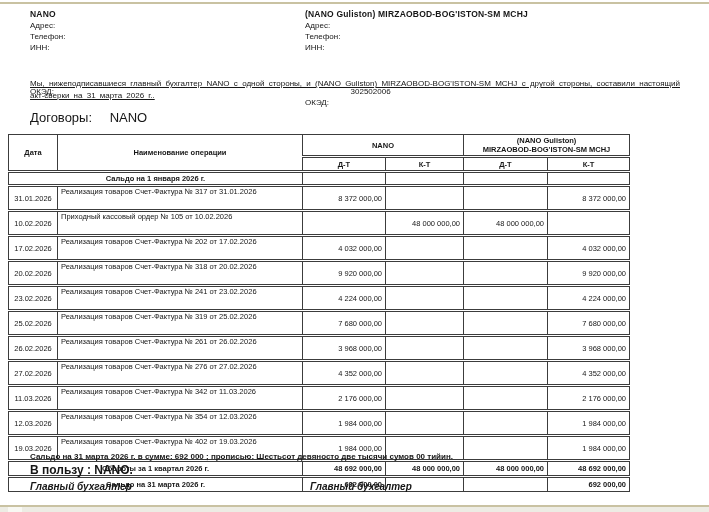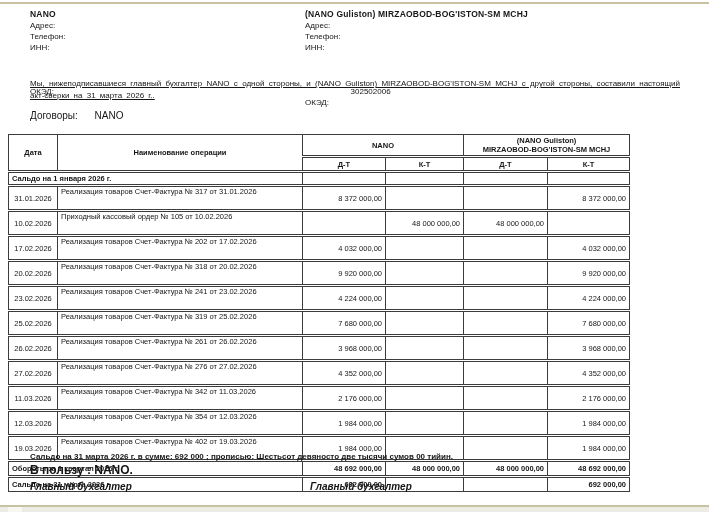--- a/index.html
+++ b/index.html
@@ -16,39 +16,39 @@
 
   .party{position:absolute;top:9px;font-size:8px;line-height:11px;}
   .party-left{left:30px;}
   .party-right{left:305px;}
   .party .name{font-weight:bold;font-size:8.5px;letter-spacing:.2px;}
   .party .line{display:flex;text-align:right;}
   .party .val{margin-left:26px;margin-top:44px;}
 
   .intro{position:absolute;left:30px;top:78px;width:650px;font-size:8px;line-height:11.5px;
          text-align:justify;-moz-text-align-last:left;text-align-last:left;word-spacing:2px;text-decoration:underline;}
-  .contracts{position:absolute;left:30px;top:110px;font-size:10px;}
+  .contracts{position:absolute;left:30px;top:110px;font-size:13px;}
   .contracts .val{margin-left:14px;}
 
   table{
     position:absolute;left:8px;top:133px;width:622px;
     border-collapse:separate;border-spacing:0 1px;table-layout:fixed;
     font-size:7.5px;color:#161616;
   }
   th,td{
     border:1px solid #3c3c3c;border-right:none;
     padding:0 3px;overflow:hidden;white-space:nowrap;
     font-weight:normal;
   }
   th.last,td.last{border-right:1px solid #3c3c3c;}
   thead th{font-weight:bold;text-align:center;vertical-align:middle;}
   .h-group{height:20px;line-height:9px;}
   .pre{white-space:pre-line;}
   .h-sub{height:12px;}
-  .row-label{font-weight:bold;vertical-align:middle;height:11px;}
+  .row-label{font-weight:bold;text-align:center;vertical-align:middle;height:11px;}
   .opening-row td{height:11px;}
   td.date{ text-align:center;vertical-align:middle;}
   td.op{  vertical-align:top;padding-top:1px;white-space:normal;line-height:8.5px;}
   td.amount{text-align:right;vertical-align:middle;}
   .data-row td{height:21px;}
   .totals-row td{height:13px;font-weight:bold;}
   .totals-row td.amount{vertical-align:middle;}
 
   .summary{position:absolute;left:30px;top:452px;font-size:8px;font-weight:bold;}
   .in-favor{position:absolute;left:30px;top:463px;font-size:12px;font-weight:bold;}

